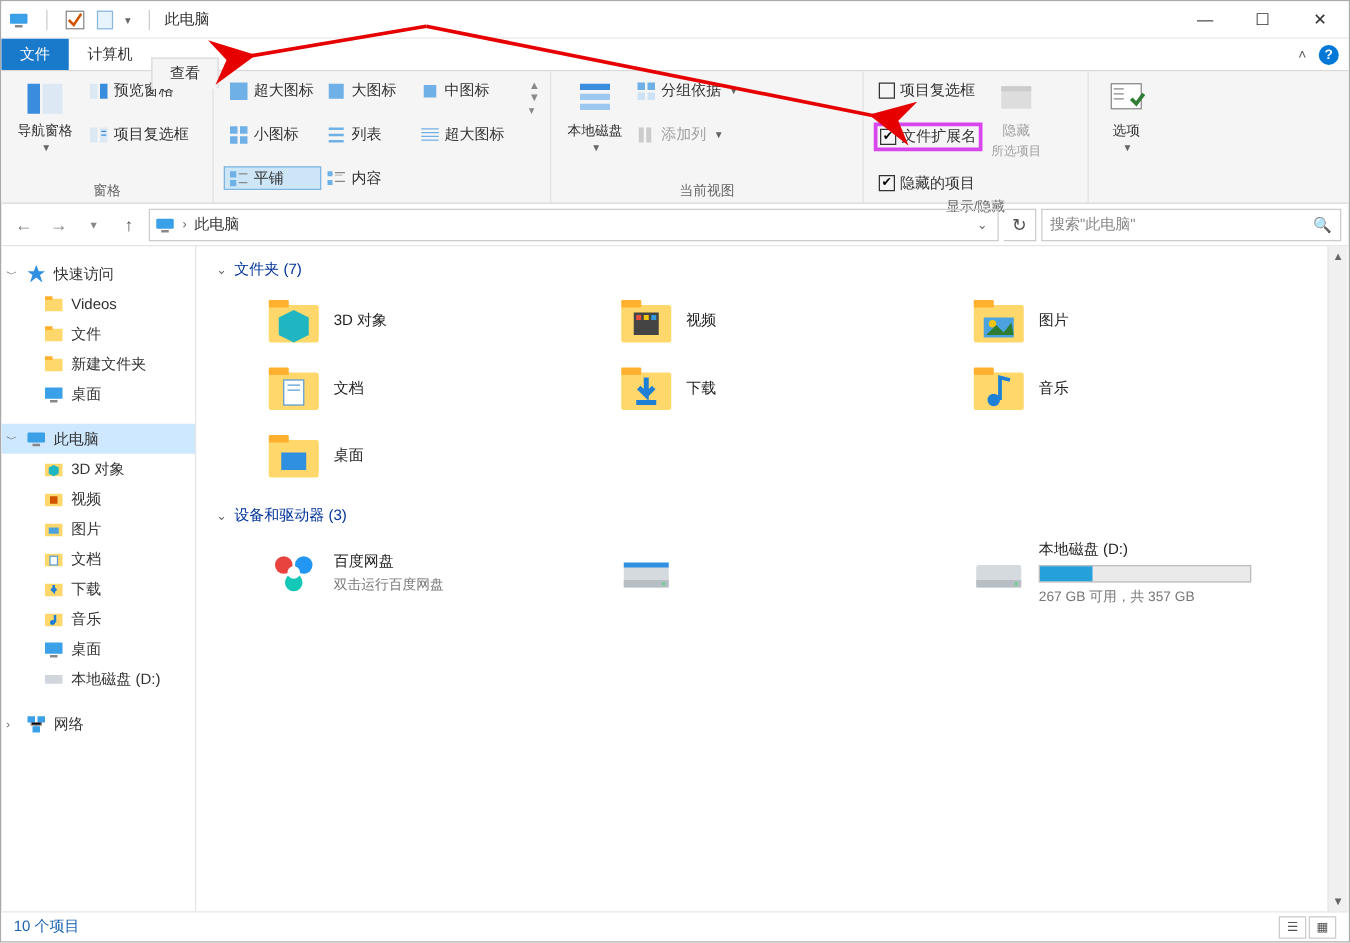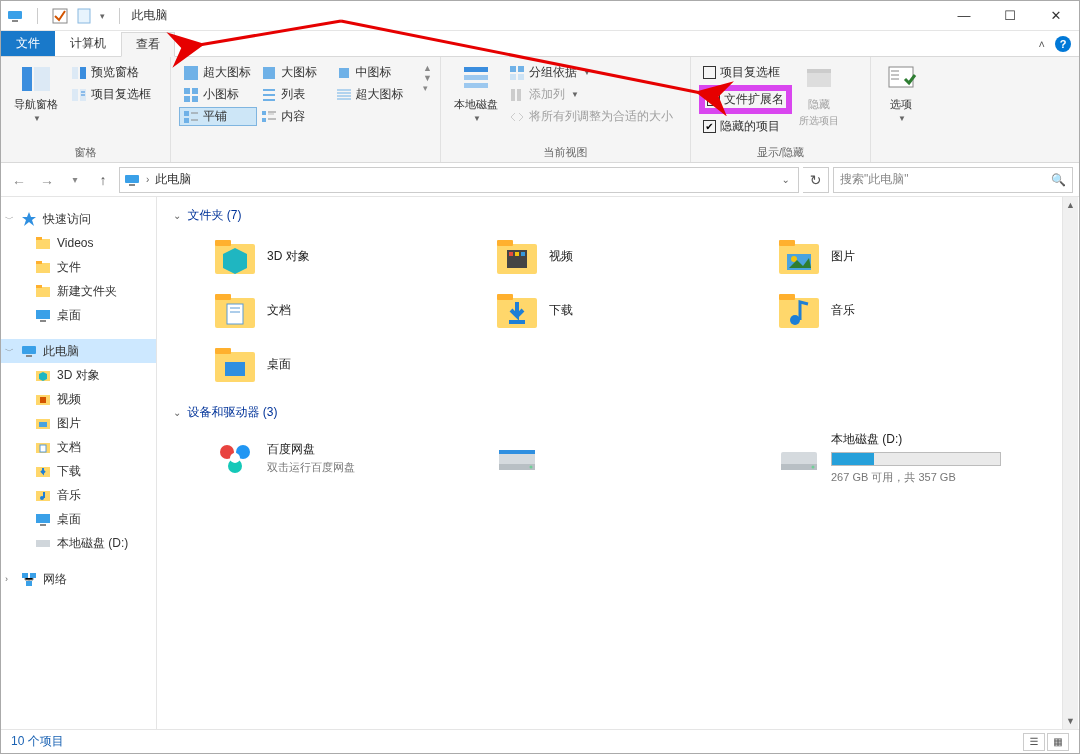--- a/index.html
+++ b/index.html
@@ -10,39 +10,39 @@
   .titlebar .left-icons .mini-icon { width:16px; height:16px; display:inline-block; }
   .titlebar .sep { width:1px; height:16px; background:#ccc; margin:0 6px; }
   .titlebar .title { margin-left: 6px; font-size: 12px; }
   .titlebar .winctrl { margin-left:auto; display:flex; }
   .titlebar .winctrl div { width:46px; height:30px; display:flex; align-items:center; justify-content:center; font-size:13px; color:#333; }
 
   
   .tabsrow { height: 26px; display:flex; align-items:stretch; background:#fff; position:relative; border-bottom:1px solid #d9d9d9;}
   .tab { padding:0 14px; display:flex; align-items:center; font-size:12px; border:1px solid transparent; }
   .tab.file { background:#1979ca; color:#fff; }
-  .tab.active { background:#f5f5f5; border:1px solid #d9d9d9; border-bottom:1px solid #f5f5f5; position:relative; top:1px; }
+  .tab.active { background:#f5f5f5; border:1px solid #d9d9d9; border-bottom:1px solid #f5f5f5; position:relative; top:15px; }
   .tabsrow .collapse { margin-left:auto; display:flex; align-items:center; padding-right:8px; gap:10px; color:#666;}
   .help-circle { width:16px;height:16px;border-radius:50%;background:#0078d7;color:#fff;display:flex;align-items:center;justify-content:center;font-size:11px;font-weight:bold;}
 
   
   .ribbon { height: 106px; background:#f5f5f5; border-bottom:1px solid #d9d9d9; display:flex; }
   .ribbon-group { border-right:1px solid #e1e1e1; display:flex; flex-direction:column; padding:4px 8px 2px 8px; }
   .ribbon-group .body { flex:1; display:flex; align-items:flex-start; }
   .ribbon-group .label { text-align:center; font-size:11px; color:#666; padding-top:2px; }
   .rb-btn-lg { display:flex; flex-direction:column; align-items:center; justify-content:center; width:54px; padding:2px 2px; font-size:11px; text-align:center; gap:2px;}
   .rb-btn-lg .ico { width:32px; height:32px; }
-  .rb-stack { display:flex; flex-direction:column; justify-content:flex-start; gap:3px; padding-top:2px;}
+  .rb-stack { display:flex; flex-direction:column; justify-content:flex-start; gap:16px; padding-top:2px;}
   .rb-item { display:flex; align-items:center; gap:4px; font-size:12px; padding:1px 4px; white-space:nowrap; }
   .rb-item.sel { background:#cde6f7; border:1px solid #7fb5e0; padding:0 3px;}
   .rb-item .si { width:16px; height:16px; display:inline-block; }
   .rb-item.dis { color:#a0a0a0; }
   .chk { width:13px; height:13px; border:1px solid #333; display:inline-flex; align-items:center; justify-content:center; font-size:10px; line-height:1; }
   .chk.checked::after { content:"✔"; font-size:10px; color:#000;}
-  .highlight-box { border:6px solid #d946ef; padding:0 2px; }
+  .highlight-box { border:3px solid #d946ef; padding:0 2px; }
   .drop-arrow { font-size:8px; color:#666; margin-left:2px;}
 
   
   .addrbar { height:34px; display:flex; align-items:center; padding:4px 6px; gap:4px; border-bottom:1px solid #e5e5e5;}
   .navbtn { width:24px;height:24px; display:flex;align-items:center;justify-content:center;color:#888; font-size:14px;}
   .navbtn.enabled{color:#555;}
   .addrbox { flex:1; height:26px; border:1px solid #ccc; display:flex; align-items:center; padding:0 4px; gap:6px;}
   .addrbox .crumb{font-size:12px;}
   .addrbox .dd{margin-left:auto; color:#666; font-size:10px; padding:0 4px;}
   .refresh{width:26px;height:26px;border:1px solid #ccc;border-left:none;display:flex;align-items:center;justify-content:center;color:#555;font-size:14px;}
@@ -264,26 +264,20 @@
             <span class="drop-arrow">▼</span>
           </div>
         <div class="rb-item dis">
             <span class="si"><svg viewBox="0 0 16 16">
                 <rect x="2" y="2" width="4" height="12" fill="#ccc"></rect>
                 <rect x="8" y="2" width="4" height="12" fill="#ccc"></rect>
               </svg></span>
             <span>添加列</span>
             <span class="drop-arrow">▼</span>
           </div>
-        <div class="rb-item dis">
-            <span class="si"><svg viewBox="0 0 16 16">
-                <path d="M2 8 L6 4 M2 8 L6 12 M14 8 L10 4 M14 8 L10 12" stroke="#ccc" fill="none"></path>
-              </svg></span>
-            <span>将所有列调整为合适的大小</span>
-          </div>
       </div>
     </div>
     <div class="label">当前视图</div>
   </div>
 
   <div class="ribbon-group" style="width:180px">
     <div class="body">
       <div class="rb-stack">
         <div class="rb-item">
             <span class="chk"></span>

